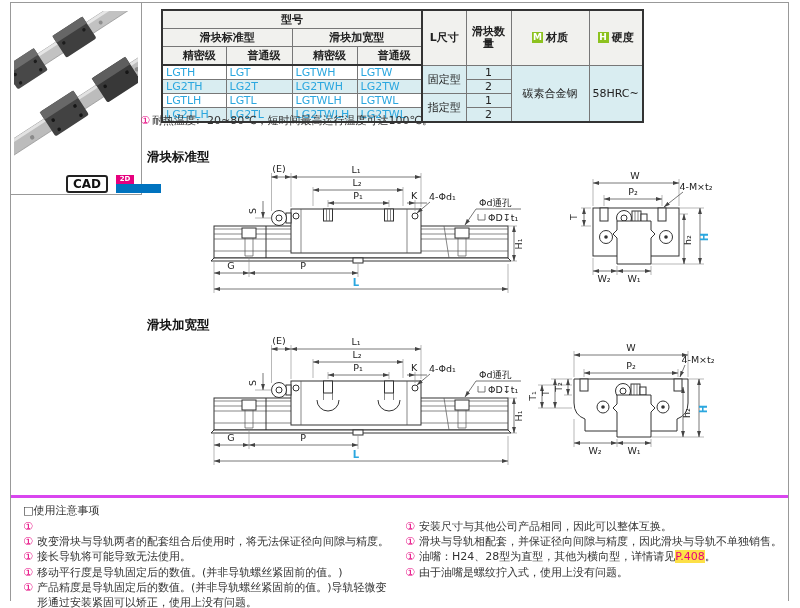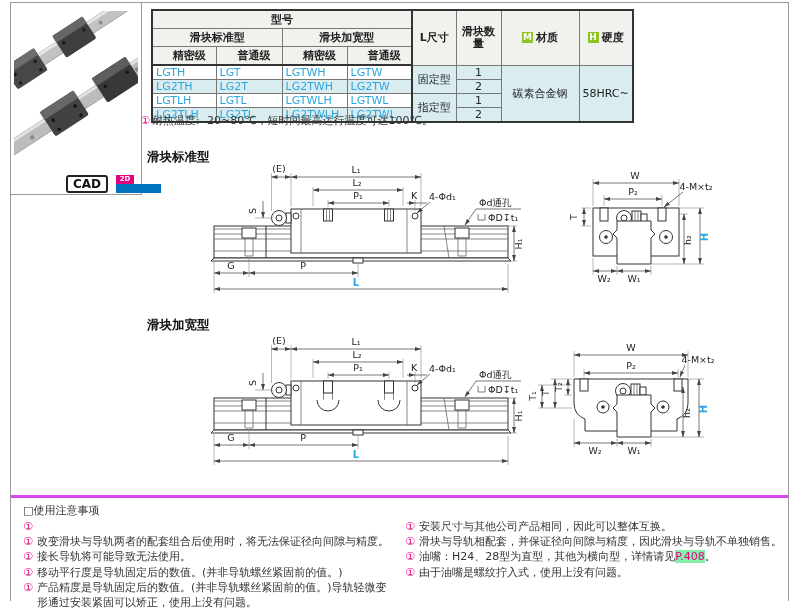--- a/index.html
+++ b/index.html
@@ -14,21 +14,21 @@
   #cad-wrap { position:absolute; left:55px; top:172px; display:flex; align-items:flex-start; }
   #cad-box { border:2px solid #222; border-radius:3px; background:#fff; color:#111;
     font-weight:bold; font-size:12px; padding:0 5px; height:18px; line-height:15px; }
   .cad-badges { display:flex; flex-direction:column; margin-left:8px; }
   .cad-badge { width:18px; height:9px; font-size:7px; font-weight:bold; color:#fff;
     text-align:center; line-height:9px; }
   .badge-2d { background:#e6007e; }
   .badge-3d { background:#0073bf;padding-left:45px; }
 
   
-  #spec-table { position:absolute; left:140px; top:6px; border-collapse:collapse;
+  #spec-table { position:absolute; left:150px; top:6px; border-collapse:collapse;
     table-layout:fixed; font-size:11px; color:#222; }
   #spec-table th, #spec-table td { border:1px solid #777; overflow:hidden; white-space:nowrap; }
   #spec-table { border:2px solid #333; }
   #spec-table th { background:#f1f1ee; font-weight:bold; text-align:center; padding:1px 2px; }
   #spec-table td { padding:0 3px; height:14px; }
   #spec-table tr.hdr3 th { border-bottom:2px solid #333;padding-left:12px; }
   .thick-l { border-left:2px solid #333 !important; }
   td.mdl { color:#2ba7df; text-align:left; cursor:pointer; }
   tr.alt td { background:#d9edf1; }
   td.cyanbg { background:#d9edf1; text-align:center; }
@@ -57,21 +57,21 @@
   
   #notes { position:absolute; left:0; top:492px; width:777px; height:106px;
     border-top:3px solid #d946ef; background:#fff; font-size:11px; color:#333; }
   #notes-title { position:absolute; left:12px; top:5px; }
   #notes-cols { position:absolute; left:12px; top:21px; display:flex; }
   .ncol { display:flex; flex-direction:column; }
   #ncol-left { width:374px; }
   #ncol-right { width:378px; margin-left:8px; }
   .nline { display:flex; line-height:15.2px; }
   .nline .nmark { flex:0 0 12px; }
-  .plink { color:#e6007e; background:#86efac; cursor:pointer;margin-top:24px; }
+  .plink { color:#e6007e; background:#fde047; cursor:pointer;margin-top:24px; }
 </style>
 </head>
 <body>
 
 <div id="frame">
 
   <div id="photo-box">
     <svg width="124" height="158" style="position:absolute;left:3px;top:8px">
       <g transform="rotate(-33 62 80)">
         <rect x="-30" y="28" width="190" height="13" fill="#c2c2c2" stroke="#8a8a8a" stroke-width="0.6"></rect>

